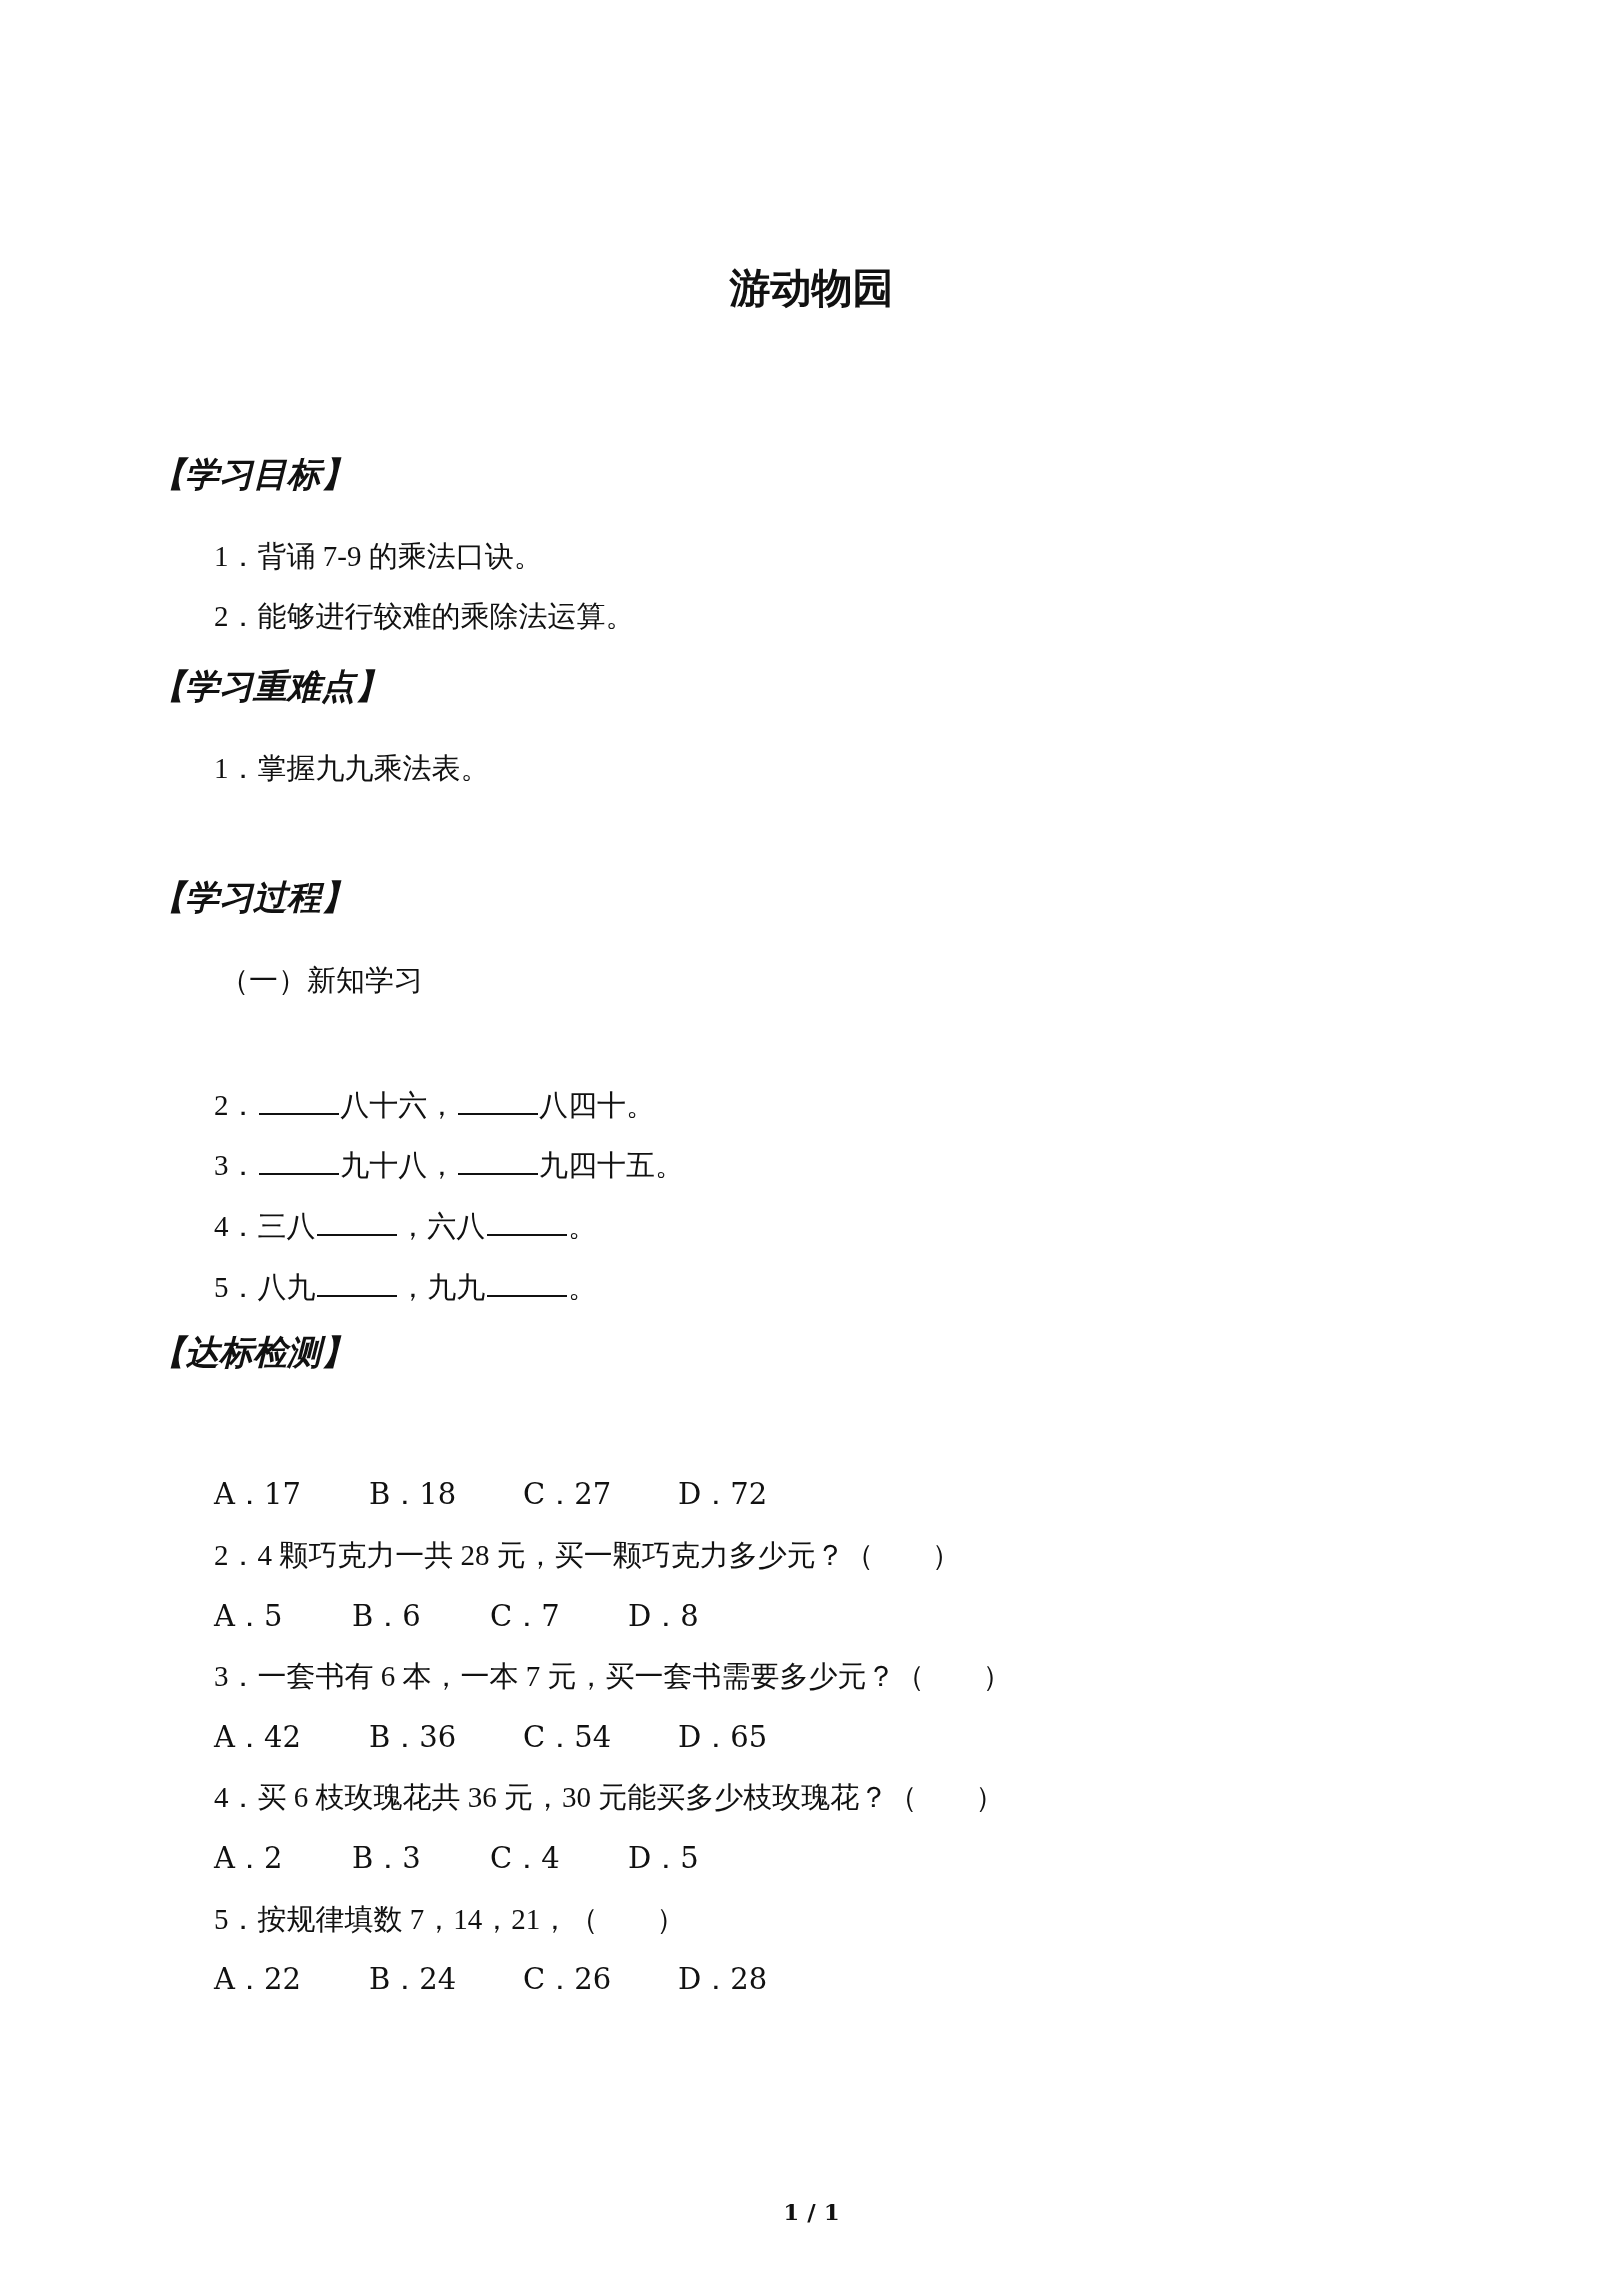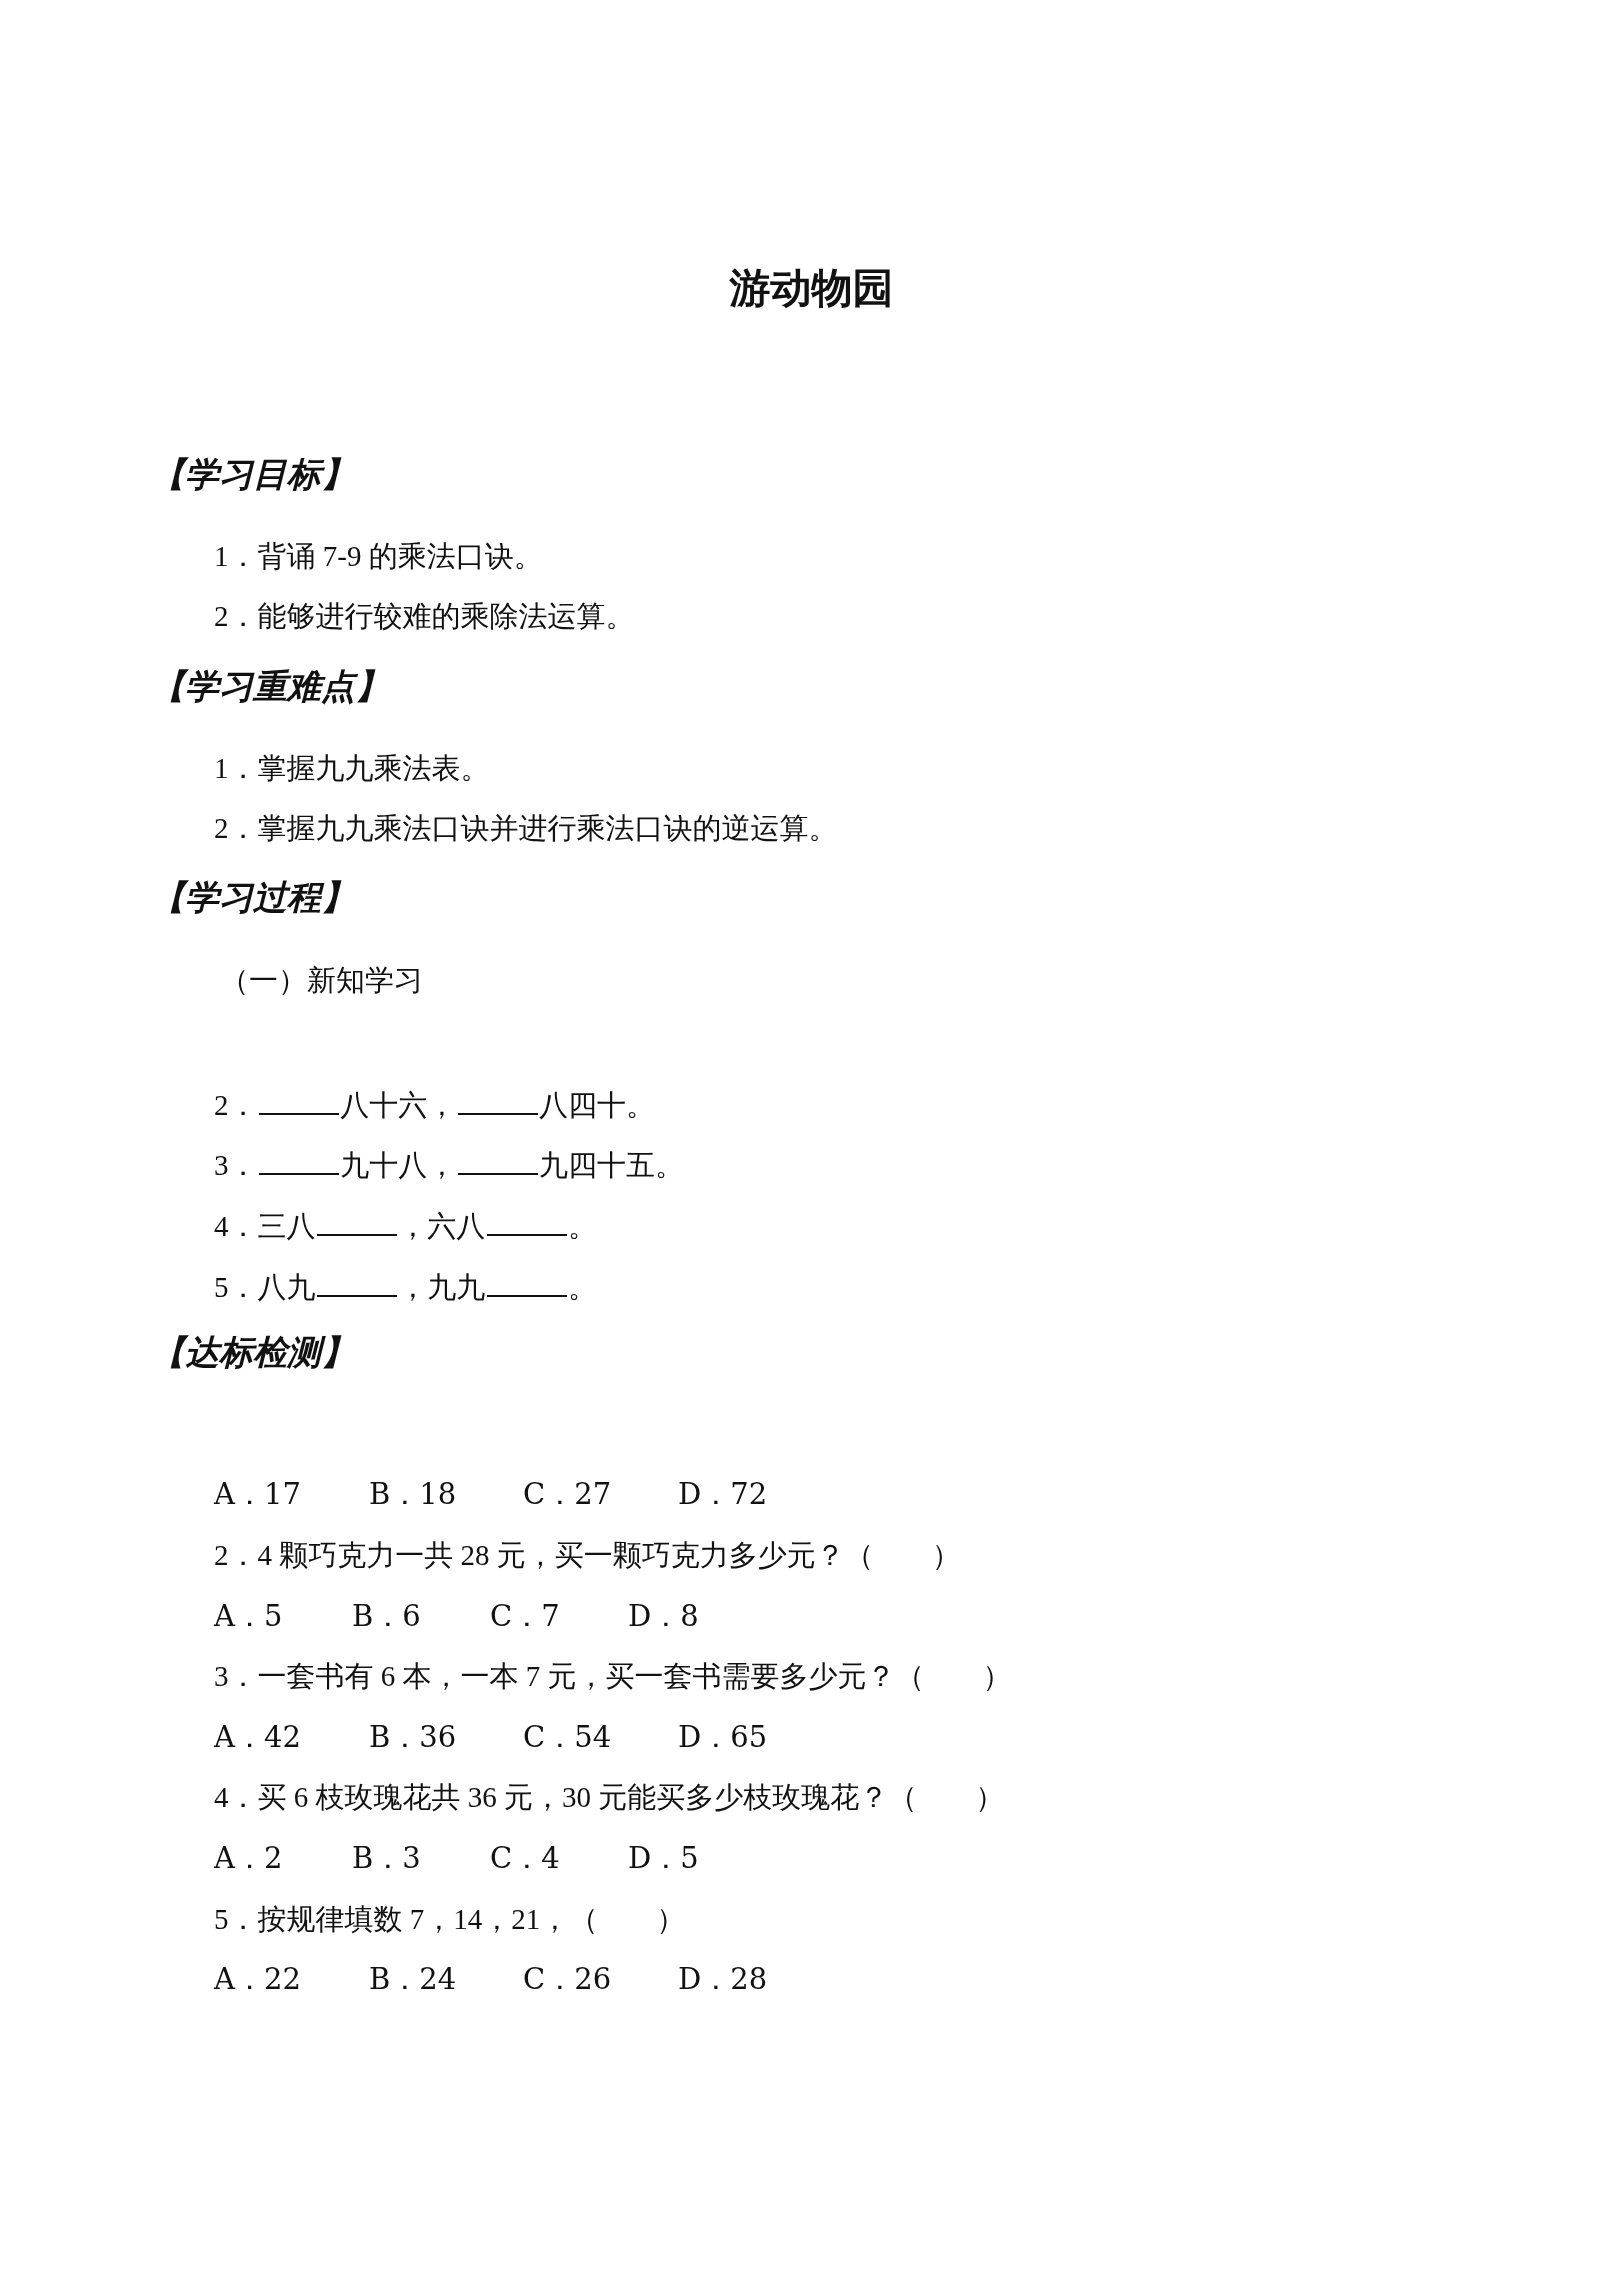--- a/index.html
+++ b/index.html
@@ -23,21 +23,20 @@
 <div class="page">
 
   <div class="title">游动物园</div>
 
   <div class="heading" style="top:408px">【学习目标】</div>
   <div class="line" style="top:498px">1．背诵 7-9 的乘法口诀。</div>
   <div class="line" style="top:558px">2．能够进行较难的乘除法运算。</div>
 
   <div class="heading" style="top:620px">【学习重难点】</div>
   <div class="line" style="top:710px">1．掌握九九乘法表。</div>
-  <div class="line" style="top:770px">2．掌握九九乘法口诀并进行乘法口诀的逆运算。</div>
 
   <div class="heading" style="top:831px">【学习过程】</div>
   <div class="line sub" style="top:922px">（一）新知学习</div>
 
   <div class="line" style="top:1044px">
     <span>2．</span><span class="blank"></span><span>八十六，</span><span class="blank"></span><span>八四十。</span>
   </div>
   <div class="line" style="top:1104px">
     <span>3．</span><span class="blank"></span><span>九十八，</span><span class="blank"></span><span>九四十五。</span>
   </div>
@@ -72,14 +71,15 @@
   <div class="opt" style="top:1800px;left:352px">B．3</div>
   <div class="opt" style="top:1800px;left:490px">C．4</div>
   <div class="opt" style="top:1800px;left:628px">D．5</div>
 
   <div class="line" style="top:1861px">5．按规律填数 7，14，21，（　　）</div>
   <div class="opt" style="top:1921px;left:214px">A．22</div>
   <div class="opt" style="top:1921px;left:369px">B．24</div>
   <div class="opt" style="top:1921px;left:523px">C．26</div>
   <div class="opt" style="top:1921px;left:678px">D．28</div>
 
+  <div class="footer">1 / 1</div>
 </div>
 
 
 </body></html>

